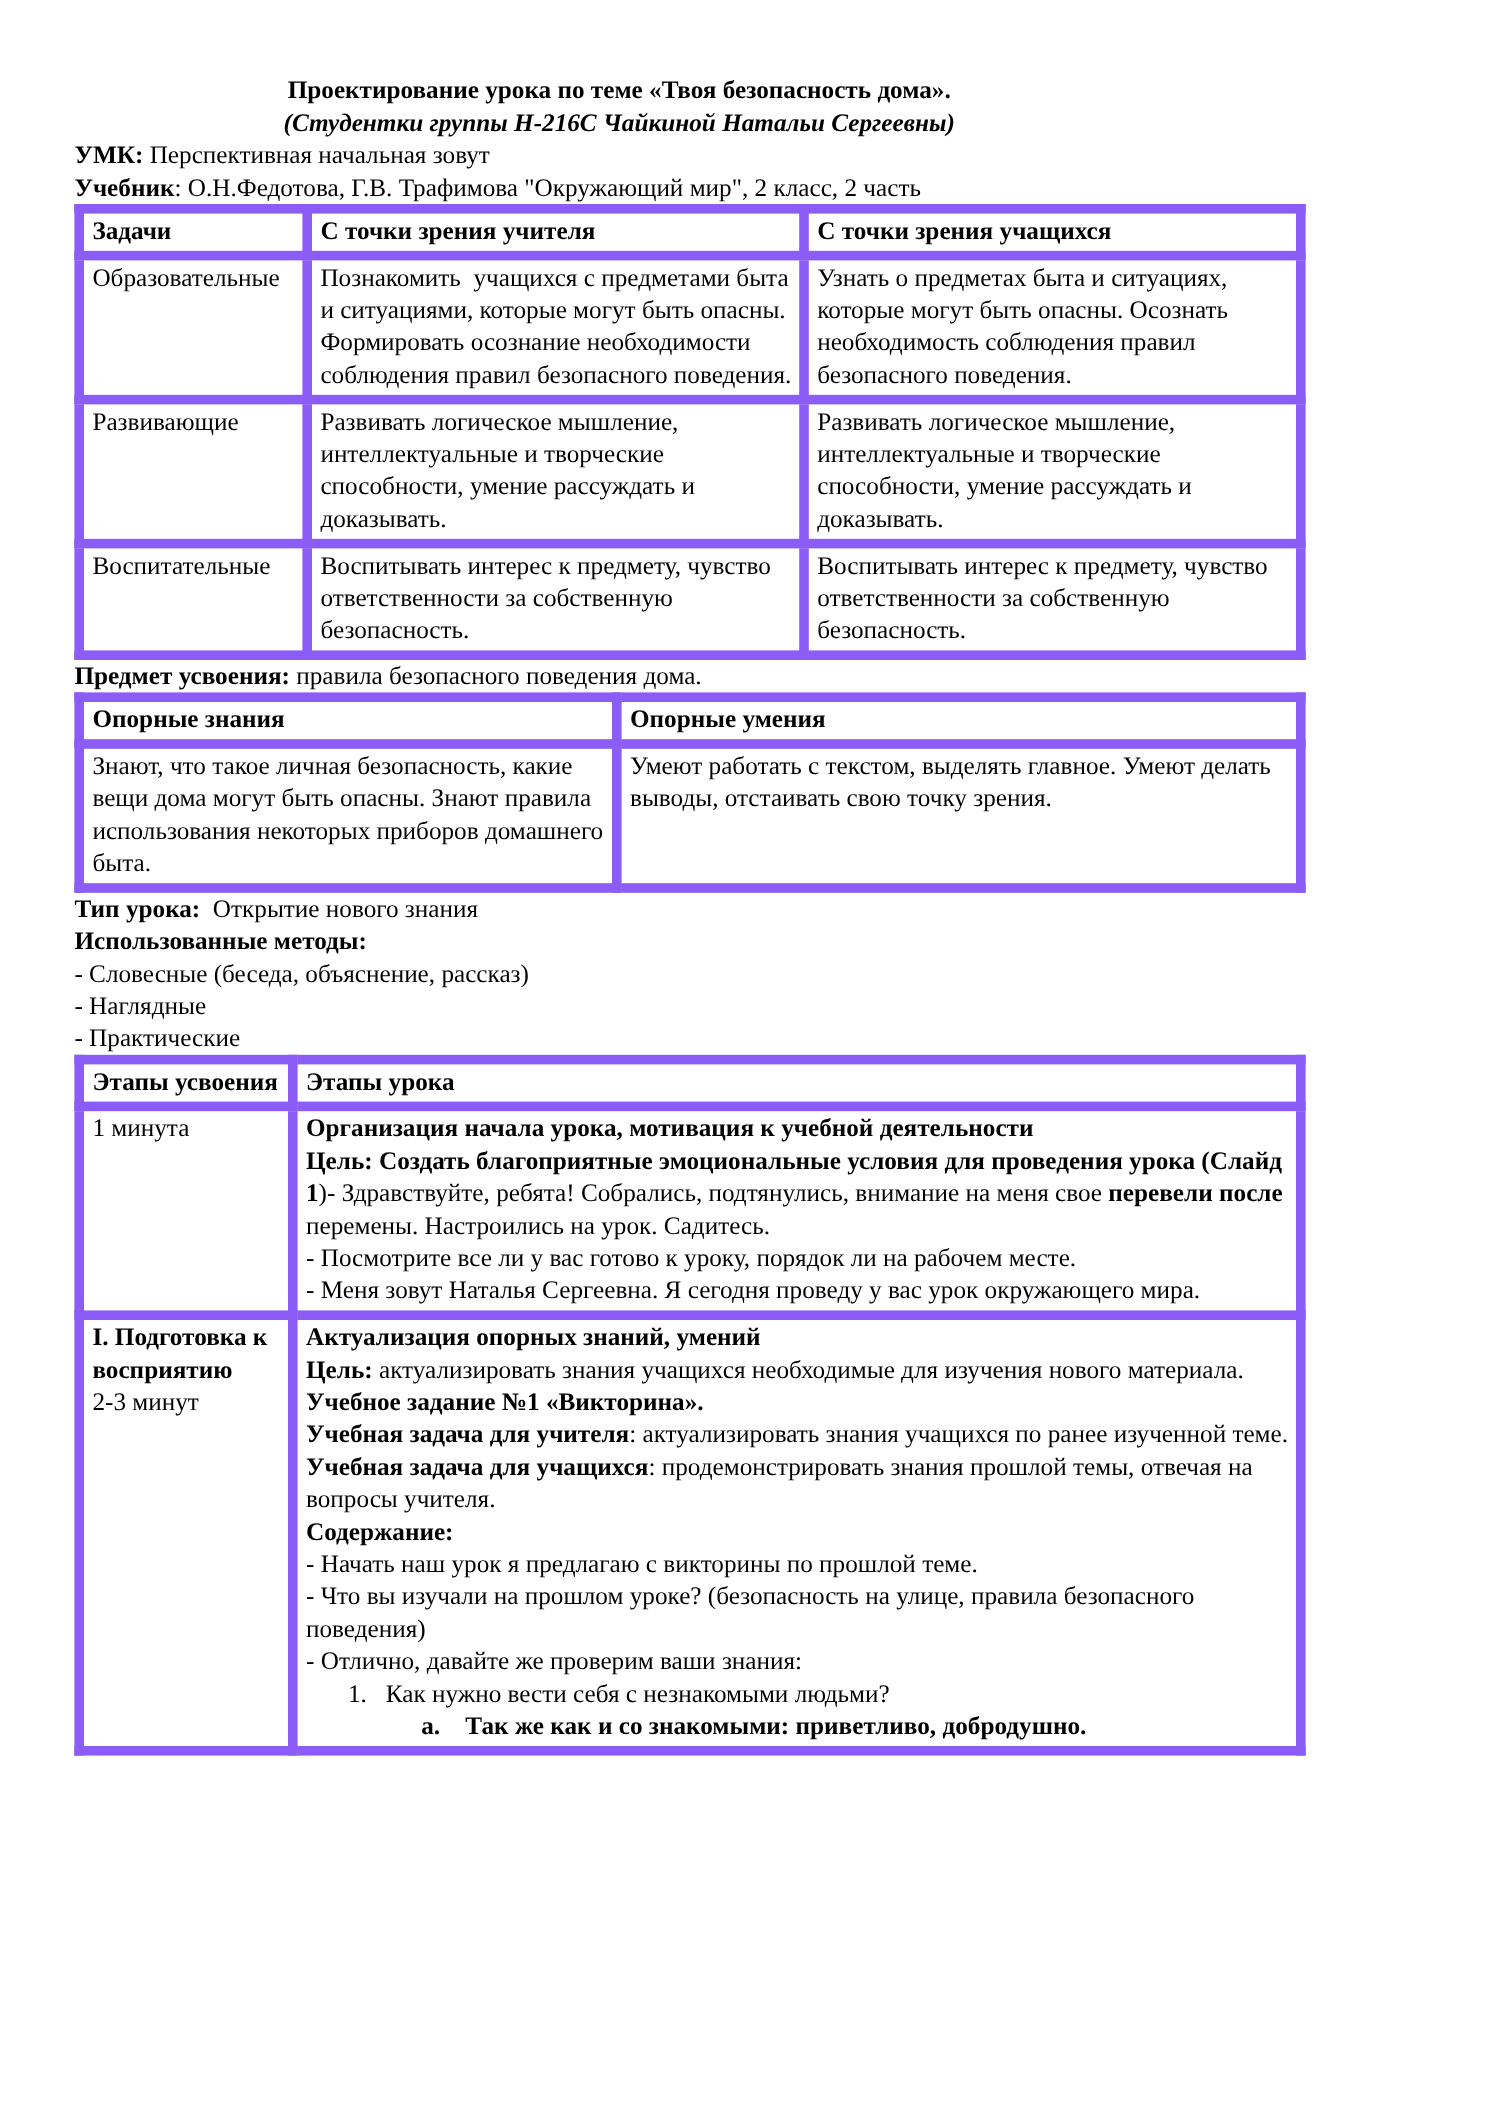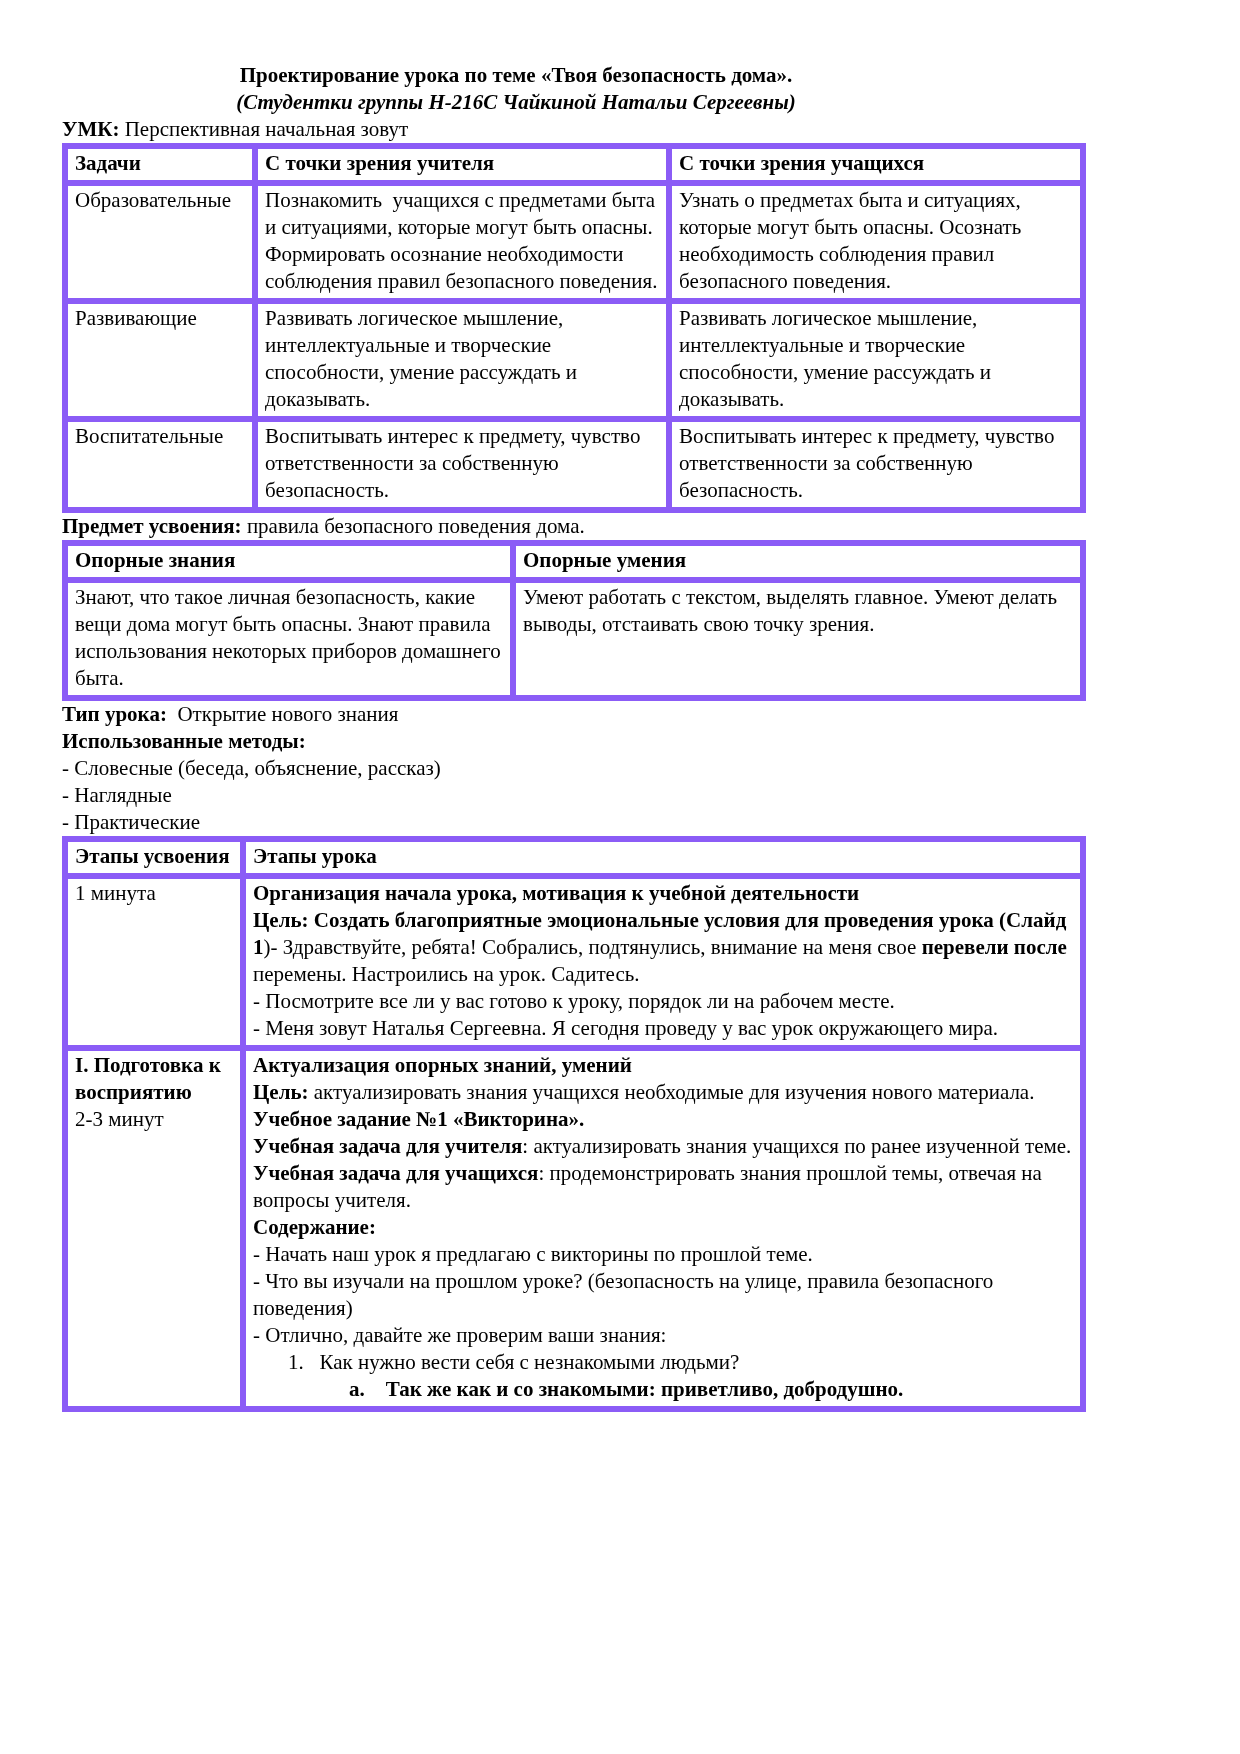--- a/index.html
+++ b/index.html
@@ -22,38 +22,39 @@
   .center { text-align:center; }
   .line { white-space:pre-wrap; }
   .ind1 { padding-left:35px; }
   .ind2 { padding-left:96px;font-weight:bold; }
   table {
     border-collapse:collapse;
     table-layout:fixed;
     width:1018px;
   }
   th, td {
-    border:6px solid #8b5cf6;
+    border:8px solid #8b5cf6;
     padding:1px 6px 3px 7px;
     vertical-align:top;
     text-align:left;
   }
   th { font-weight:bold; }
   td { white-space:pre-wrap; }
 </style>
 </head>
 <body>
 
 <div class="page">
 
   <div class="line center"><span class="b">Проектирование урока по теме «Твоя безопасность дома».</span></div>
   <div class="line center"><span class="b i">(Студентки группы Н-216С Чайкиной Натальи Сергеевны)</span></div>
 
   <div>
       <div class="line"><span class="b">УМК: </span><span class="">Перспективная начальная зовут</span></div>
+      <div class="line"><span class="b">Учебник</span><span class="">: О.Н.Федотова, Г.В. Трафимова "Окружающий мир", 2 класс, 2 часть</span></div>
     </div>
 
   <table class="tasks-table">
     <colgroup>
         <col style="width:190px">
         <col style="width:414px">
         <col style="width:414px">
       </colgroup>
     <thead>
       <tr>

